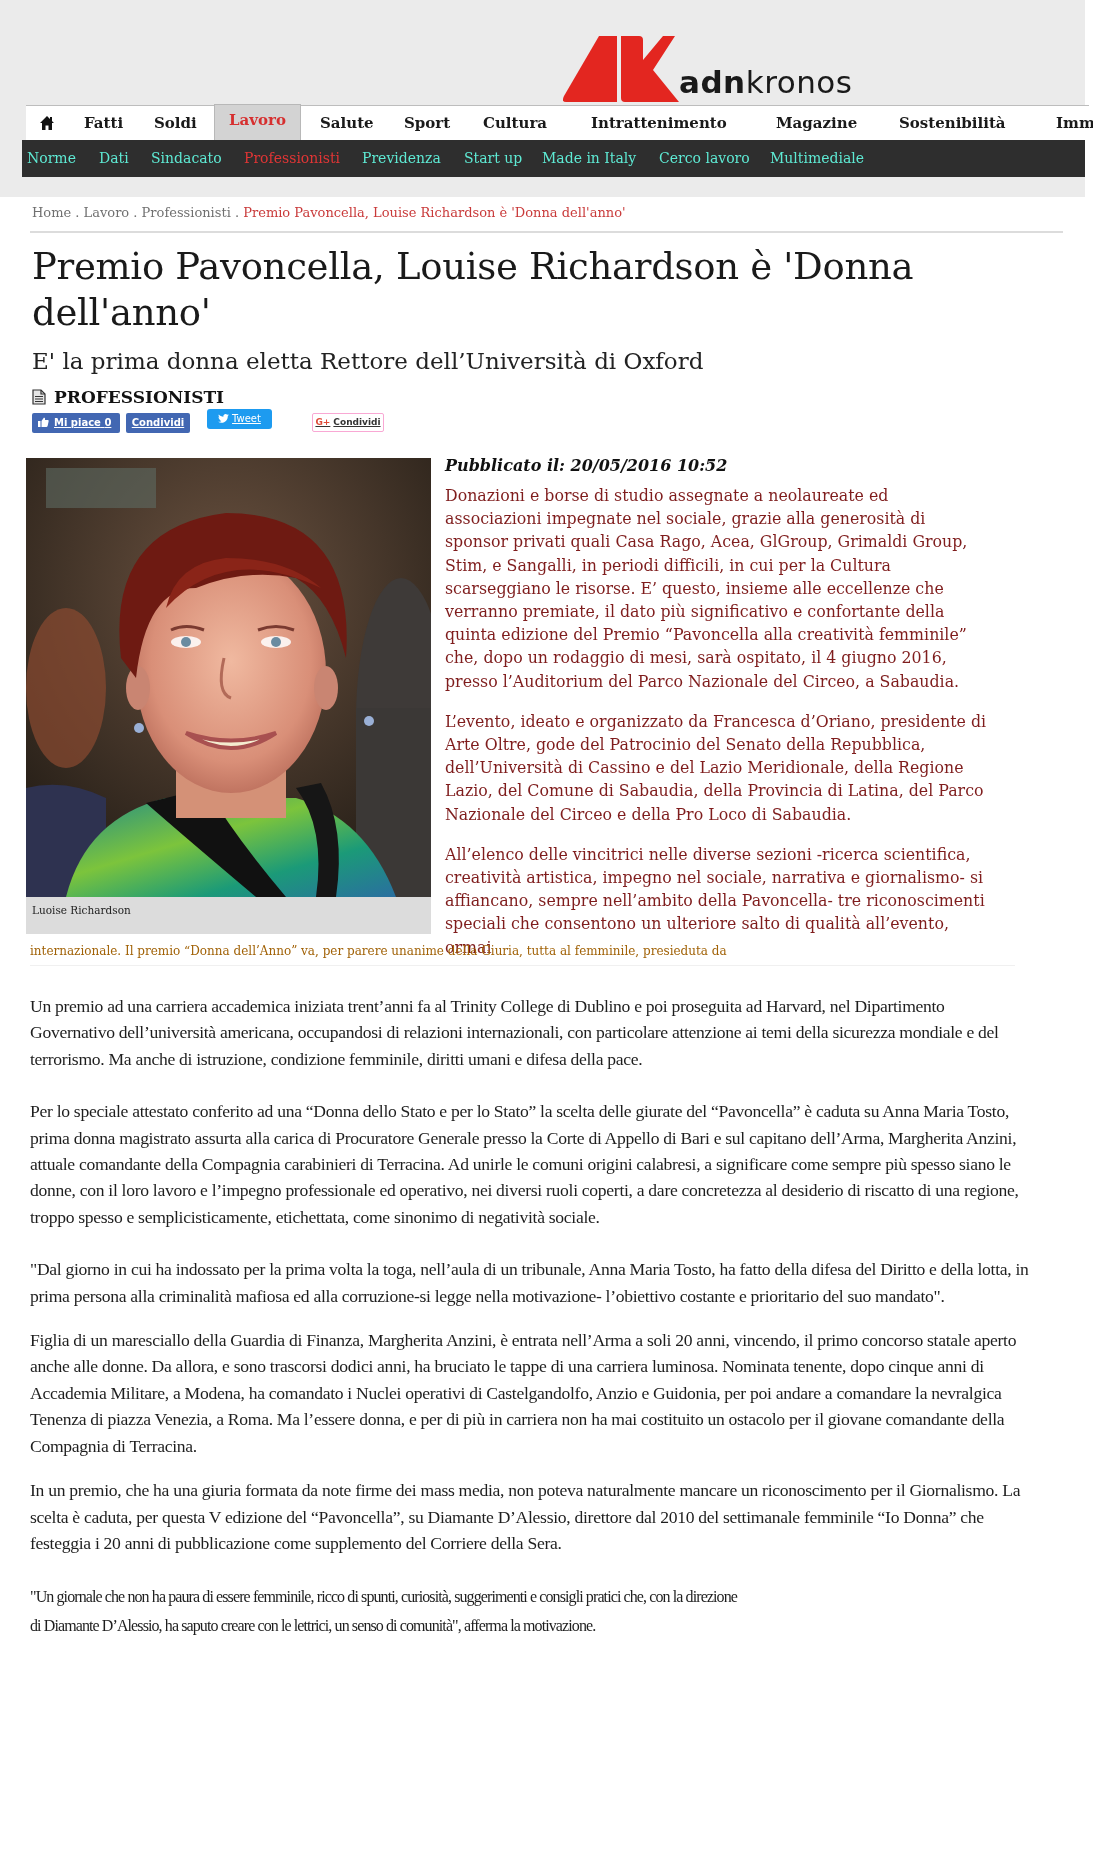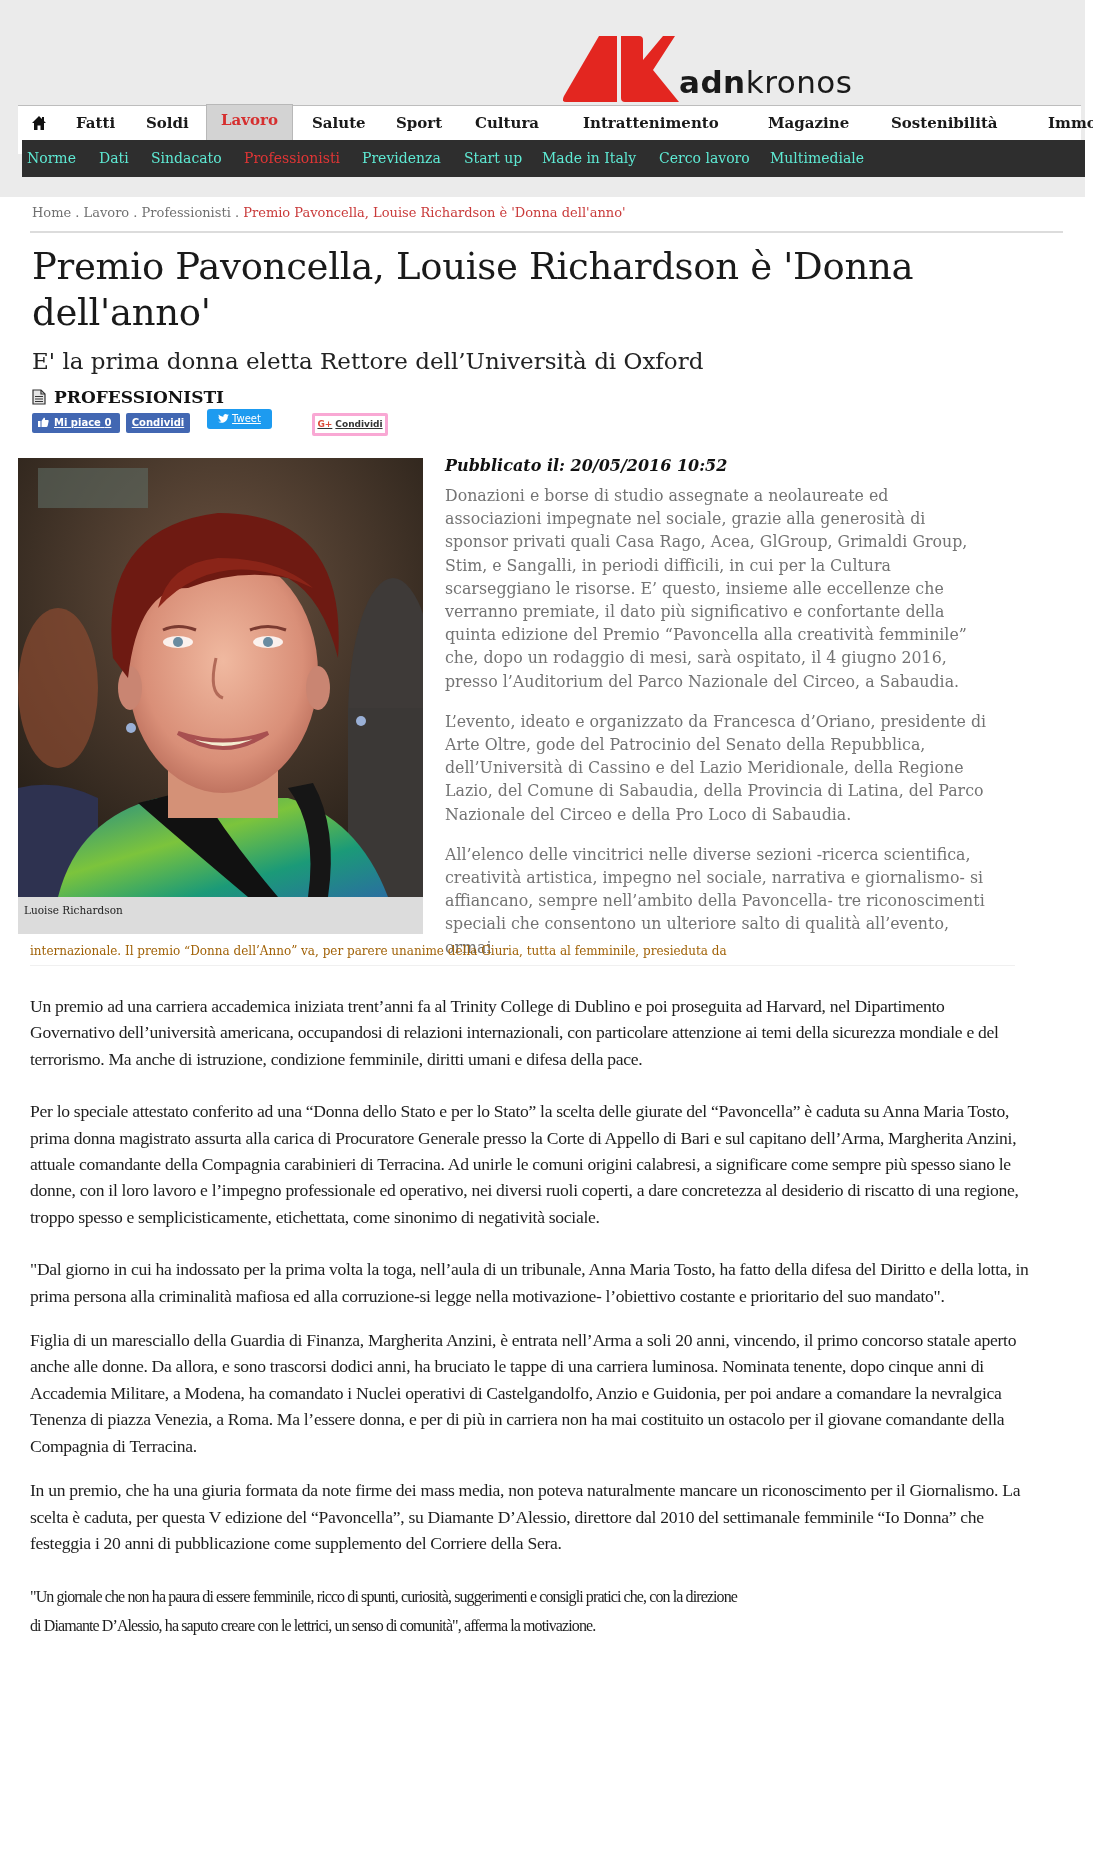--- a/index.html
+++ b/index.html
@@ -15,21 +15,21 @@
     .logo-mark { position: absolute; left: 0; top: 0; width: 120px; height: 66px; }
     .logo-text {
       position: absolute; left: 116px; top: 28px; font-family: "DejaVu Sans", sans-serif;
       font-size: 31px; color: #1a1a1a; letter-spacing: 0.5px; line-height: 36px;
     }
     .logo-text b { font-weight: bold; }
     .logo-text span.light { font-weight: normal; }
 
     
     .nav {
-      position: absolute; left: 18px; top: 105px; width: 1063px; height: 49px; background: #ffffff;
+      position: absolute; left: 26px; top: 105px; width: 1063px; height: 49px; background: #ffffff;
       border-top: 1px solid #bdbdbd; box-sizing: border-box; display: flex; align-items: center;
       font-family: "DejaVu Serif", serif; font-weight: bold; font-size: 15px; padding-left: 8px;
     }
     .nav-item { position: absolute; top: 0; height: 34px; line-height: 34px; color: #1a1a1a; white-space: nowrap; cursor: pointer; }
     .nav-item.active {
       background: #d3d3d3; color: #d62f2f; border: 1px solid #b8b8b8; top: -2px; height: 38px; line-height: 30px;
       padding: 0 14px; box-sizing: border-box; font-weight: bold;
     }
     .home-icon { position: absolute; left: 13px; top: 9px; width: 16px; height: 16px; }
 
@@ -62,34 +62,34 @@
     .section-label {
       position: absolute; left: 32px; top: 385px; font-size: 17px; font-weight: bold; color: #111; line-height: 24px;
     }
     .section-label .doc-icon { display: inline-block; width: 14px; height: 16px; vertical-align: -2px; margin-right: 8px; }
 
     
     .social { position: absolute; top: 413px; height: 20px; font-family: "DejaVu Sans", sans-serif; font-size: 10px; font-weight: bold; text-decoration: underline; }
     .fb-like { left: 32px; width: 88px; background: #4267b2; color: #fff; border-radius: 2px; line-height: 19px; padding-left: 6px; box-sizing: border-box; }
     .fb-share { left: 126px; width: 64px; background: #4267b2; color: #fff; border-radius: 2px; line-height: 19px; text-align: center; }
     .tweet { left: 207px; top: 409px; width: 65px; background: #1d9bf0; color: #fff; border-radius: 3px; line-height: 19px; text-align: center; font-weight: normal; }
-    .gplus { left: 312px; top: 413px; width: 70px; height: 17px; background: #fff; border: 3px solid #f9a8d4; border-radius: 2px; line-height: 16px; font-size: 9px; color: #333; text-align: center; }
+    .gplus { left: 312px; top: 413px; width: 70px; height: 17px; background: #fff; border: 1px solid #f9a8d4; border-radius: 2px; line-height: 16px; font-size: 9px; color: #333; text-align: center; }
     .gplus .g { color: #dd4b39; font-weight: bold; margin-right: 3px; }
 
     
-    .figure { position: absolute; left: 18px; top: 458px; width: 405px; height: 476px; background: #dcdcdc; }
+    .figure { position: absolute; left: 26px; top: 458px; width: 405px; height: 476px; background: #dcdcdc; }
     .photo { position: absolute; left: 0; top: 0; width: 405px; height: 439px; overflow: hidden; background: #2a2218; }
     .caption { position: absolute; left: 6px; top: 446px; font-size: 10.5px; color: #222; }
 
     
     .pub {
       position: absolute; left: 445px; top: 456px; font-style: italic; font-weight: bold; font-size: 16px; color: #111;
     }
     .col-text {
-      position: absolute; left: 445px; top: 484px; width: 545px; font-size: 15.8px; line-height: 23.2px; color: #737373;
+      position: absolute; left: 445px; top: 484px; width: 545px; font-size: 15.8px; line-height: 23.2px; color: #7f1d1d;
     }
     .col-text p { margin: 0 0 17px 0; }
     .wrap-line {
       position: absolute; left: 30px; top: 940px; width: 1000px; font-size: 12px; line-height: 23px; color: #a16207; white-space: nowrap;
     }
     .faint-rule { position: absolute; left: 30px; top: 965px; width: 985px; height: 1px; background: #f0f0f0; }
     .body-text {
       position: absolute; left: 30px; top: 967px; width: 1000px; font-family: "Liberation Serif", serif;
       font-size: 17.6px; line-height: 26.4px; color: #1e1e1e; letter-spacing: -0.3px;
     }

